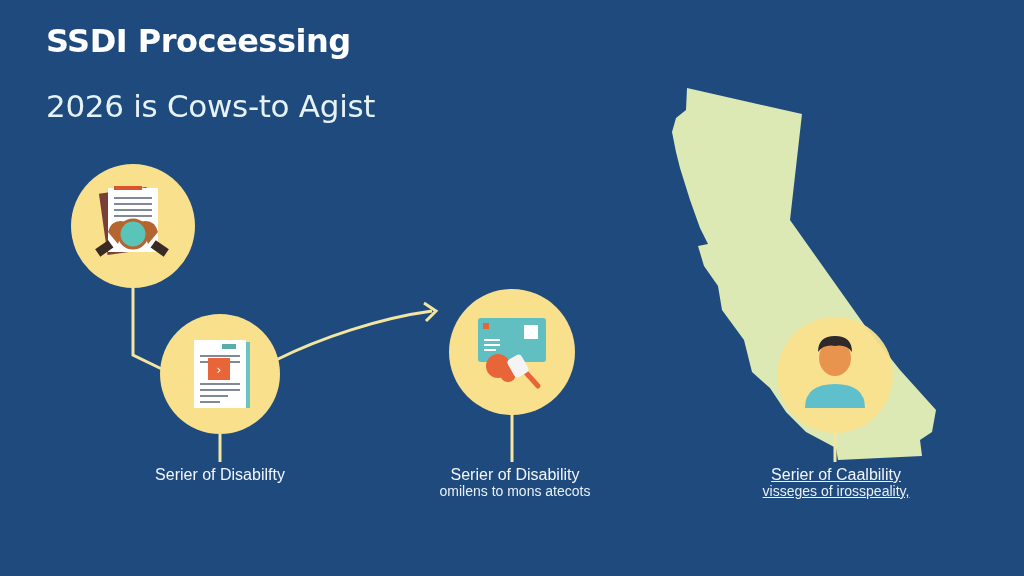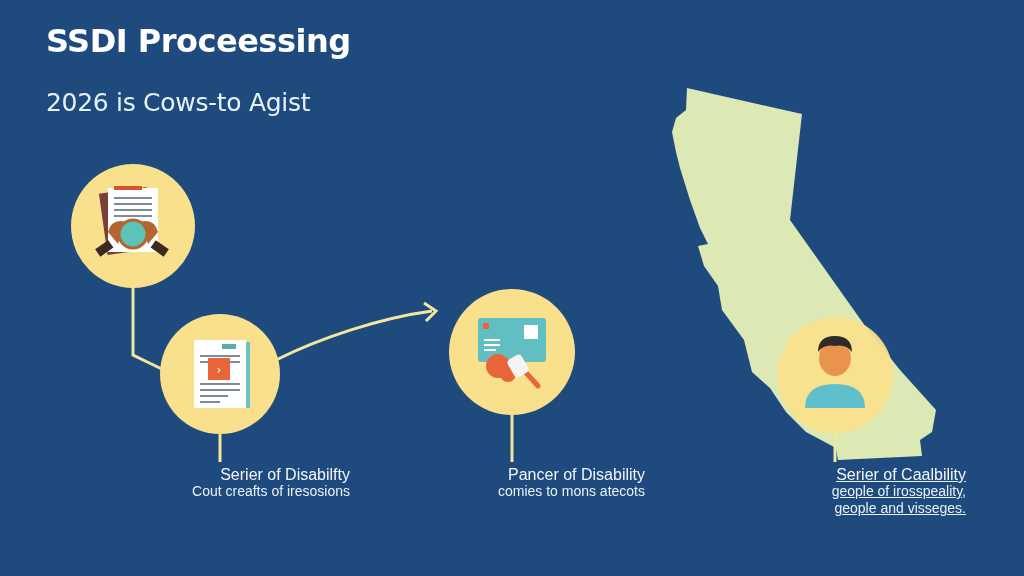--- a/index.html
+++ b/index.html
@@ -11,26 +11,26 @@
   }
   .title {
     position: absolute; left: 46px; top: 22px;
     font-family: "DejaVu Sans", sans-serif;
     font-weight: bold; font-size: 32px; color: #ffffff;
     letter-spacing: -0.5px; margin: 0;
   }
   .subtitle {
     position: absolute; left: 46px; top: 88px;
     font-family: "DejaVu Sans", sans-serif;
-    font-size: 25px; color: #e6f3f5; margin: 0;
+    font-size: 31px; color: #e6f3f5; margin: 0;
     letter-spacing: -0.3px;
   }
   .canvas { position: absolute; left: 0; top: 0; width: 1024px; height: 576px; }
   .caption {
-    position: absolute; width: 260px; text-align: right;
+    position: absolute; width: 260px; text-align: center;
     color: #e9f1f7; font-size: 14px; line-height: 17px;
   }
   .caption .head { font-size: 16px; color: #f2f6fa; }
 </style>
 </head>
 <body>
 
 <h1 class="title">SSDI Proceessing</h1>
 <div class="subtitle">2026 is Cows-to Agist</div>
 
@@ -111,25 +111,23 @@
     <g>
       <path d="M805,408 Q805,384 835,384 Q865,384 865,408 Z" fill="#5fbfcb"></path>
       <ellipse cx="835" cy="358" rx="16" ry="18" fill="#e9944e"></ellipse>
       <path d="M818,352 Q818,336 835,336 Q852,336 852,352 Q846,344 835,346 Q824,344 818,352 Z" fill="#2e2a2a"></path>
     </g>
   </g>
 </svg>
 
 <div class="caption" style="left:90px; top:466px;">
   <div class="head">Serier of Disabilfty</div>
-  <div>Cout creafts of iresosions</div>
 </div>
 
 <div class="caption" style="left:385px; top:466px;">
-  <div class="head">Pancer of Disability</div>
-  <div>comies to mons atecots</div>
+  <div class="head">Serier of Disability</div>
+  <div>omilens to mons atecots</div>
 </div>
 
 <div class="caption" style="left:706px; top:466px;text-decoration:underline;">
   <div class="head">Serier of Caalbility</div>
-  <div>geople of irosspeality,</div>
-  <div>geople and visseges.</div>
+  <div>visseges of irosspeality,</div>
 </div>
 
 </body></html>

